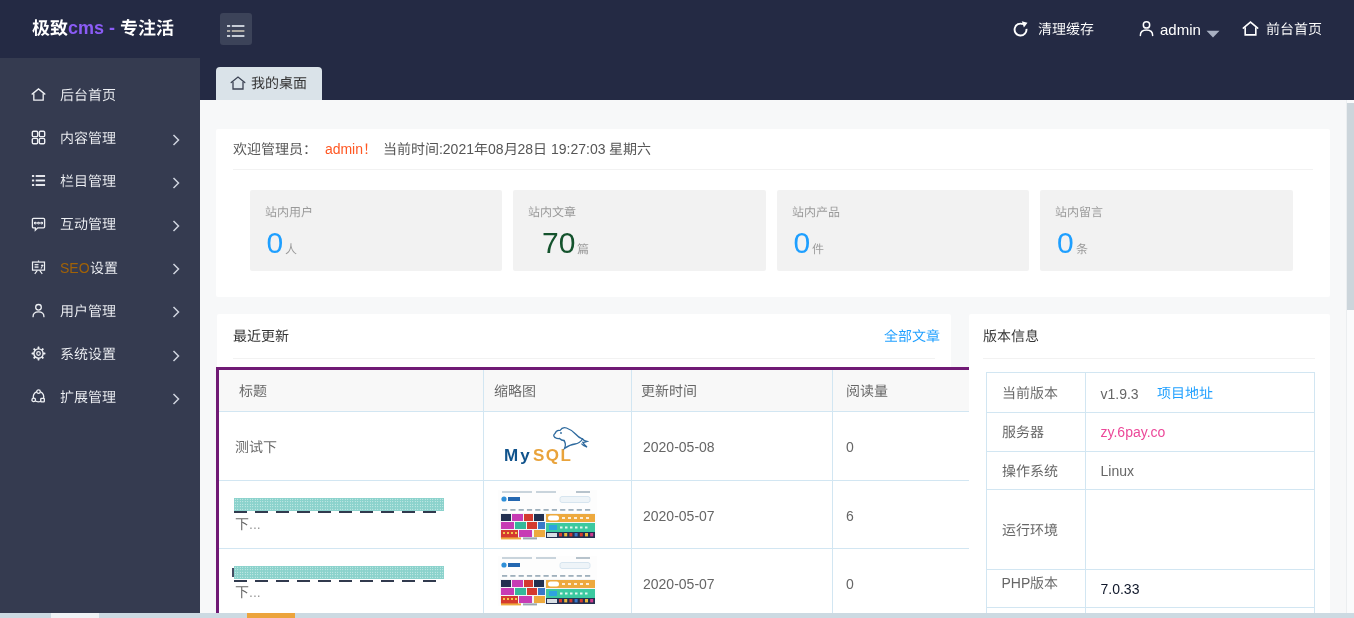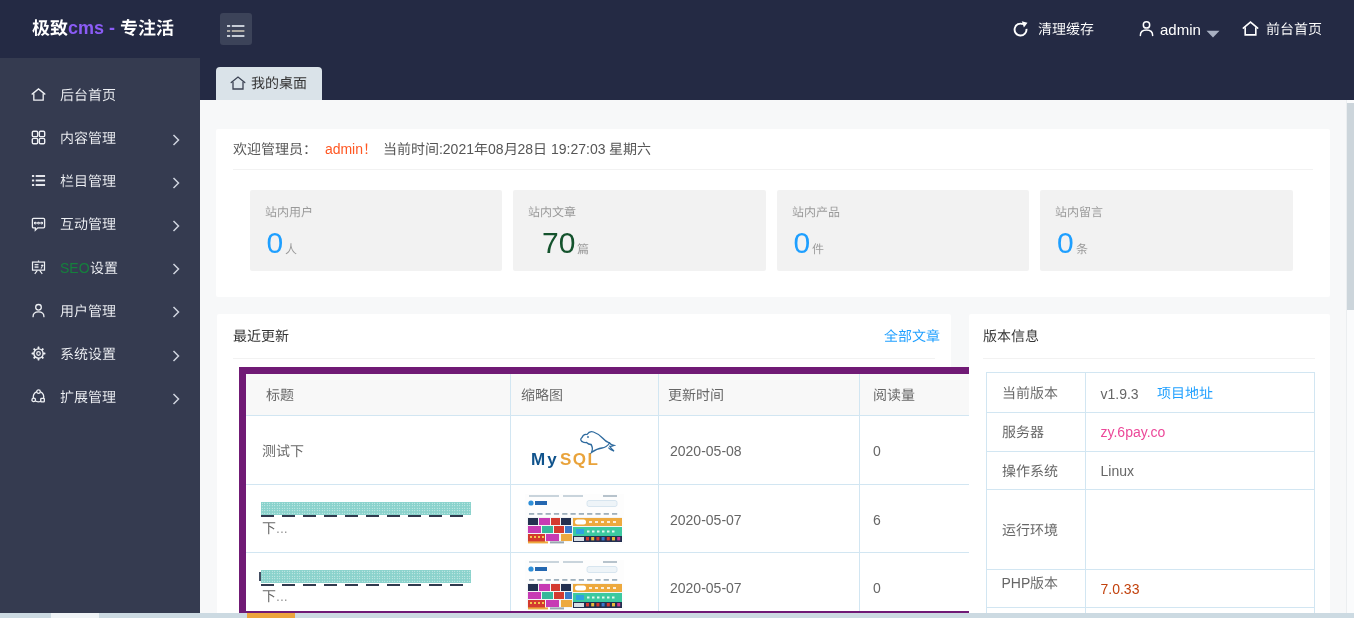--- a/index.html
+++ b/index.html
@@ -116,21 +116,21 @@
       <path d="M1.5 1 L6.5 6 L1.5 11"></path>
     </svg></div>
 <div style="position:absolute;left:31px;top:260px;width:15px;height:15px;"><svg width="15" height="15" viewBox="0 0 16 16" fill="none" stroke="#eef0f4" stroke-width="1.3">
       <path d="M8 0.5 V2"></path>
       <rect x="1.6" y="2.2" width="12.8" height="8.6"></rect>
       <path d="M3.8 5 H8"></path>
       <rect x="3.8" y="6.6" width="4.2" height="2" fill="#eef0f4" stroke="none" opacity="0.75"></rect>
       <path d="M10.5 9 Q12.3 8 12 5.2 M12 5.2 L10.8 6 M12 5.2 L13.2 6" stroke-width="1.2"></path>
       <path d="M6.8 11 L4 14.8 M9.2 11 L12 14.8" stroke-width="1.2"></path>
     </svg></div>
-<div style="position:absolute;left:60px;top:260px;width:120px;height:14px;line-height:14px;white-space:nowrap"><span style="font:14px 'Liberation Sans',sans-serif;color:#15803d">SEO</span><svg style="display:inline-block;vertical-align:-1.96px;" width="28.00" height="14" viewBox="0 0 28.00 14" fill="#eef0f4">
+<div style="position:absolute;left:60px;top:260px;width:120px;height:14px;line-height:14px;white-space:nowrap"><span style="font:14px 'Liberation Sans',sans-serif;color:#a16207">SEO</span><svg style="display:inline-block;vertical-align:-1.96px;" width="28.00" height="14" viewBox="0 0 28.00 14" fill="#eef0f4">
       <use href="#g4-8bbe" transform="translate(0.00 12.04) scale(0.0140 -0.0140)"></use>
       <use href="#g4-7f6e" transform="translate(14.00 12.04) scale(0.0140 -0.0140)"></use>
     </svg></div>
 <div style="position:absolute;left:172px;top:261px;width:8px;height:12px;"><svg width="8" height="12" viewBox="0 0 8 12" fill="none" stroke="#cfd3de" stroke-width="1.5">
       <path d="M1.5 1 L6.5 6 L1.5 11"></path>
     </svg></div>
 <div style="position:absolute;left:31px;top:303px;width:15px;height:15px;"><svg width="15" height="15" viewBox="0 0 16 16" fill="none" stroke="#eef0f4" stroke-width="1.4">
       <circle cx="8" cy="4.6" r="3"></circle>
       <path d="M2.2 14.6 C2.2 10.8 5 9.4 8 9.4 C11 9.4 13.8 10.8 13.8 14.6" stroke-linecap="round"></path>
     </svg></div>
@@ -266,21 +266,21 @@
       <use href="#g4-66f4" transform="translate(28.00 12.04) scale(0.0140 -0.0140)"></use>
       <use href="#g4-65b0" transform="translate(42.00 12.04) scale(0.0140 -0.0140)"></use>
     </svg></div>
 <div style="position:absolute;left:884px;top:328px;width:60px;height:15px;line-height:15px"><svg style="display:inline-block;vertical-align:-1.96px;" width="56.00" height="14" viewBox="0 0 56.00 14" fill="#1e9fff">
       <use href="#g4-5168" transform="translate(0.00 12.04) scale(0.0140 -0.0140)"></use>
       <use href="#g4-90e8" transform="translate(14.00 12.04) scale(0.0140 -0.0140)"></use>
       <use href="#g4-6587" transform="translate(28.00 12.04) scale(0.0140 -0.0140)"></use>
       <use href="#g4-7ae0" transform="translate(42.00 12.04) scale(0.0140 -0.0140)"></use>
     </svg></div>
 <div style="position:absolute;left:233px;top:358px;width:702px;height:1px;background:#f2f2f2"></div>
-<div style="position:absolute;left:239px;top:367px;width:844px;height:251px;border:7px solid #701a75;box-sizing:border-box;background:#fff;overflow:hidden">
+<div style="position:absolute;left:216px;top:367px;width:844px;height:251px;border:3px solid #701a75;box-sizing:border-box;background:#fff;overflow:hidden">
     <div style="position:absolute;left:0;top:0;width:100%;height:41px;background:#f8f8f8;border-bottom:1px solid #d2e6f2"></div>
     <div style="position:absolute;left:264px;top:0;width:1px;height:251px;background:#d2e6f2"></div>
     <div style="position:absolute;left:412px;top:0;width:1px;height:251px;background:#d2e6f2"></div>
     <div style="position:absolute;left:613px;top:0;width:1px;height:251px;background:#d2e6f2"></div>
     <div style="position:absolute;left:0;top:110.0px;width:100%;height:1px;background:#d2e6f2"></div>
     <div style="position:absolute;left:0;top:178.3px;width:100%;height:1px;background:#d2e6f2"></div>
     <div style="position:absolute;left:20px;top:13px;line-height:15px"><svg style="display:inline-block;vertical-align:-1.96px;" width="28.00" height="14" viewBox="0 0 28.00 14" fill="#666">
         <use href="#g4-6807" transform="translate(0.00 12.04) scale(0.0140 -0.0140)"></use>
         <use href="#g4-9898" transform="translate(14.00 12.04) scale(0.0140 -0.0140)"></use>
       </svg></div>
@@ -522,21 +522,21 @@
       </svg></div>
     <div style="position:absolute;left:114px;top:12.5px;font:14px 'Liberation Sans',sans-serif;color:#666">v1.9.3</div>
     <div style="position:absolute;left:170px;top:12.0px;line-height:15px"><svg style="display:inline-block;vertical-align:-1.96px;" width="56.00" height="14" viewBox="0 0 56.00 14" fill="#1e9fff">
         <use href="#g4-9879" transform="translate(0.00 12.04) scale(0.0140 -0.0140)"></use>
         <use href="#g4-76ee" transform="translate(14.00 12.04) scale(0.0140 -0.0140)"></use>
         <use href="#g4-5730" transform="translate(28.00 12.04) scale(0.0140 -0.0140)"></use>
         <use href="#g4-5740" transform="translate(42.00 12.04) scale(0.0140 -0.0140)"></use>
       </svg></div>
     <div style="position:absolute;left:114px;top:51.0px;font:14px 'Liberation Sans',sans-serif;color:#ec4899">zy.6pay.co</div>
     <div style="position:absolute;left:114px;top:89.5px;font:14px 'Liberation Sans',sans-serif;color:#666">Linux</div>
-    <div style="position:absolute;left:114px;top:208.0px;font:14px 'Liberation Sans',sans-serif;color:#c2410c">7.0.33</div>
+    <div style="position:absolute;left:114px;top:208.0px;font:14px 'Liberation Sans',sans-serif;color:#0f172a">7.0.33</div>
   </div>
 <div style="position:absolute;left:1346px;top:100px;width:8px;height:518px;background:#fafbfc;border-left:1px solid #ebeef0;box-sizing:border-box"></div>
 <div style="position:absolute;left:1347px;top:103px;width:7px;height:207px;background:#ccd5db"></div>
 <div style="position:absolute;left:0px;top:613px;width:1354px;height:5px;background:#ccdae2"></div>
 <div style="position:absolute;left:51px;top:613px;width:48px;height:5px;background:#eff3f6"></div>
 <div style="position:absolute;left:247px;top:613px;width:48px;height:5px;background:#eca43c"></div>
 <svg width="0" height="0" style="position:absolute">
     <defs>
       <path id="g7-6781" d="M48 663H365V552H48ZM165 850H274V-89H165ZM166 581 230 555Q220 494 204 428Q188 363 168 301Q148 238 125 184Q101 129 75 91Q70 108 60 130Q50 152 39 174Q28 196 18 212Q43 243 65 287Q87 330 107 380Q127 430 142 482Q157 534 166 581ZM271 540Q280 530 297 505Q314 479 333 449Q353 418 370 392Q386 366 392 355L323 275Q315 297 301 327Q288 357 273 390Q257 422 243 451Q228 479 218 498ZM478 740 591 735Q585 599 572 478Q559 357 535 253Q511 149 472 63Q434 -23 376 -91Q367 -81 349 -68Q331 -55 311 -42Q291 -29 278 -22Q354 56 395 170Q437 283 455 428Q473 572 478 740ZM381 788H750V678H381ZM716 531H851V428H685ZM827 531H849L869 535L942 507Q914 358 859 242Q805 126 730 44Q656 -39 566 -89Q557 -76 543 -58Q528 -40 512 -24Q496 -8 483 0Q569 44 639 116Q709 187 757 286Q805 384 827 508ZM563 480Q597 376 656 284Q714 192 795 122Q876 52 977 11Q964 0 949 -17Q933 -34 920 -53Q907 -72 897 -87Q791 -38 708 41Q625 120 564 224Q503 327 461 450ZM730 788H846Q833 728 816 662Q800 596 784 535Q768 474 753 428H641Q657 476 673 537Q689 599 704 665Q719 730 730 788Z"></path>
       <path id="g7-81f4" d="M37 795H496V686H37ZM58 328H481V220H58ZM210 419H330V46H210ZM27 79Q86 86 163 95Q240 105 325 117Q410 128 494 140L499 26Q420 13 339 1Q257 -11 182 -22Q107 -33 44 -43ZM298 624 388 666Q407 635 428 599Q450 563 469 529Q487 495 498 469L403 420Q392 447 375 482Q357 517 337 555Q317 592 298 624ZM578 667H961V556H578ZM600 852 719 831Q701 731 672 636Q643 541 604 460Q565 378 516 317Q507 329 490 347Q474 364 457 382Q440 399 426 409Q470 460 504 530Q537 600 561 682Q585 765 600 852ZM787 599 908 587Q887 418 842 289Q797 160 718 66Q639 -27 515 -91Q509 -77 497 -57Q485 -36 472 -15Q458 5 446 17Q558 67 627 147Q697 227 734 340Q772 452 787 599ZM632 573Q656 446 698 336Q741 227 810 145Q880 62 980 17Q967 5 952 -13Q936 -31 923 -51Q909 -70 900 -86Q790 -29 718 64Q645 156 600 281Q554 405 526 555ZM74 419Q71 431 64 450Q58 470 50 490Q43 511 36 526Q49 531 60 542Q72 553 83 570Q92 581 108 610Q124 639 142 678Q160 717 173 758L294 724Q274 680 249 634Q223 589 196 549Q168 509 142 479V477Q142 477 132 471Q122 465 108 456Q95 447 84 437Q74 427 74 419ZM74 419 72 506 127 541 409 559Q412 536 417 507Q423 479 427 460Q322 451 258 445Q193 439 157 435Q120 431 103 427Q85 423 74 419Z"></path>

